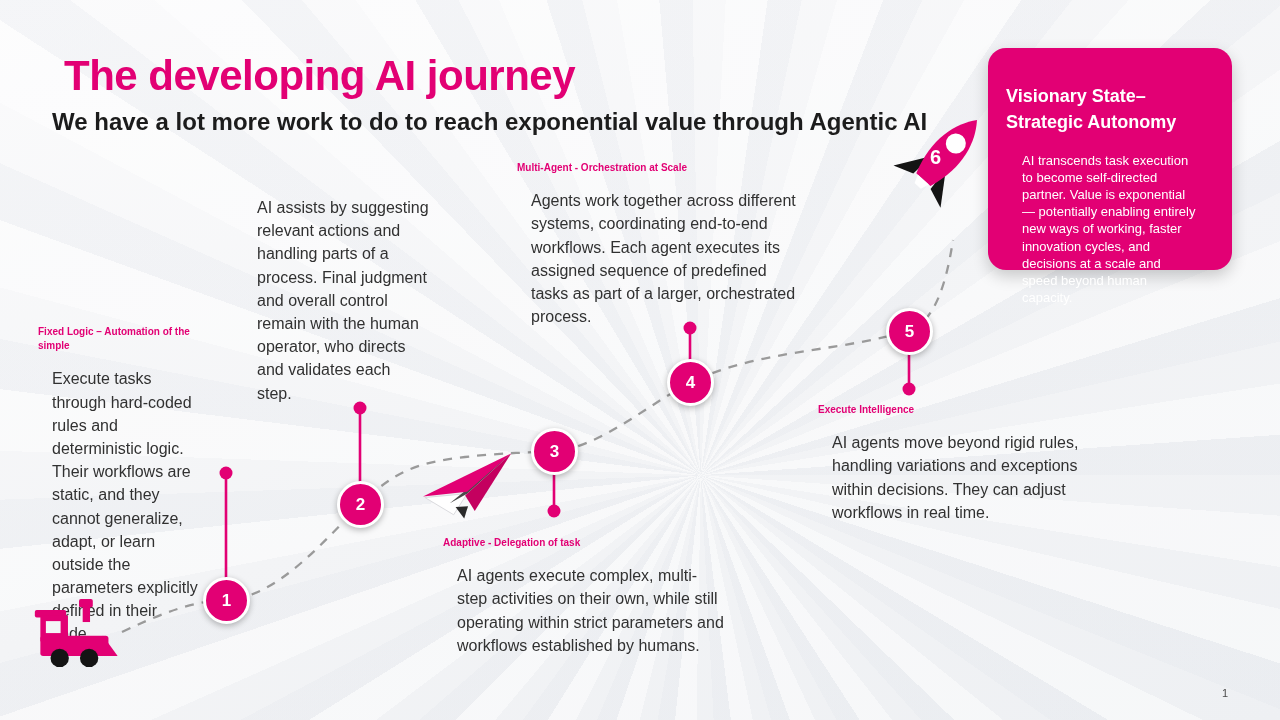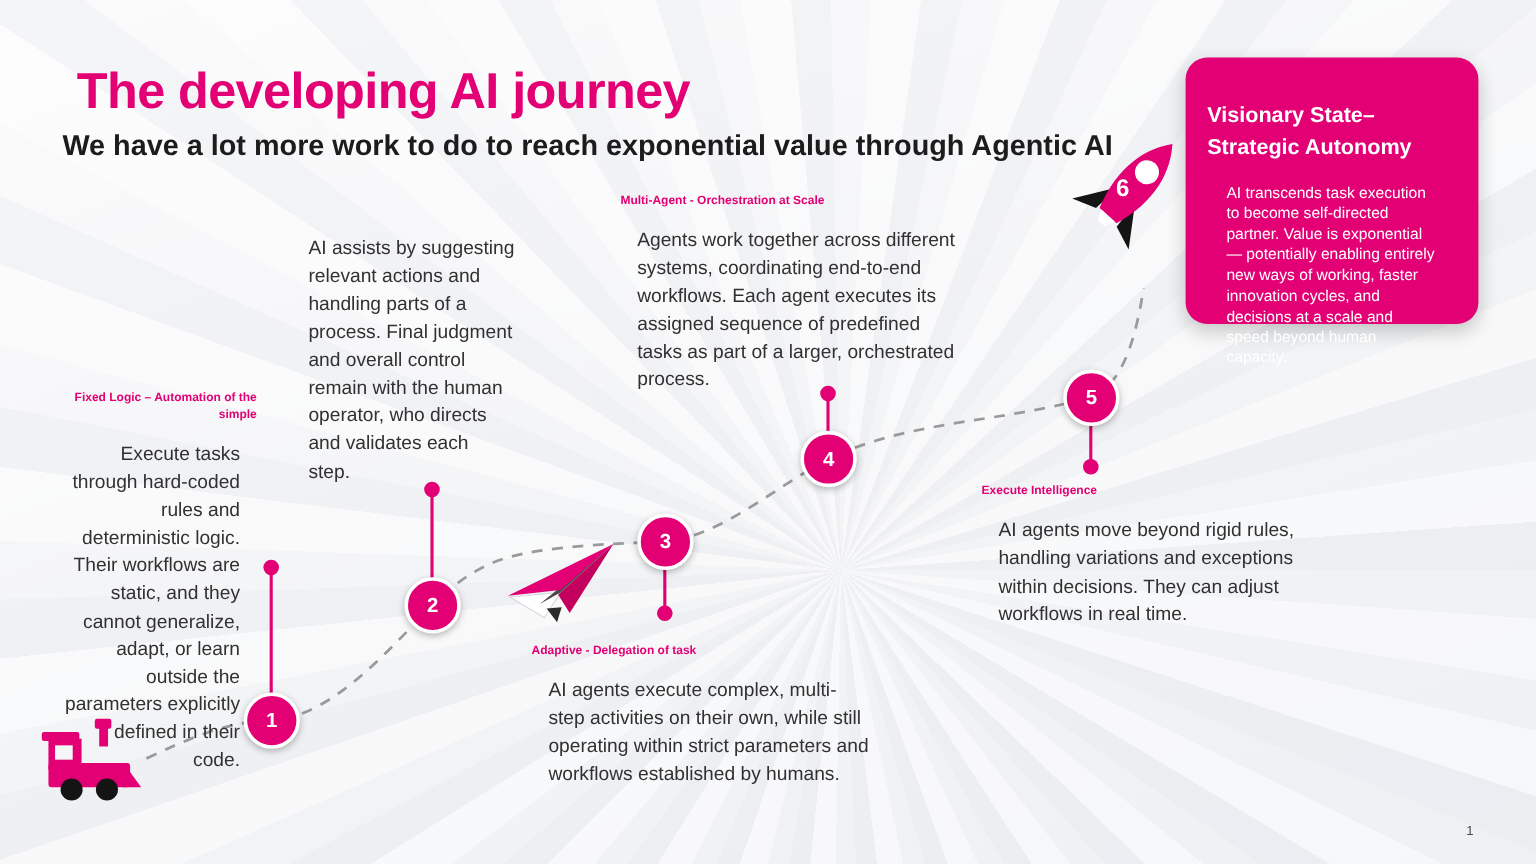--- a/index.html
+++ b/index.html
@@ -15,21 +15,21 @@
   .layer{position:absolute;left:0;top:0;pointer-events:none;}
 
   h1.title{position:absolute;left:52px;top:40px;margin:12px;
            font-size:42px;font-weight:bold;letter-spacing:-0.5px;color:#e20074;}
   .subtitle{position:absolute;left:52px;top:108px;margin:0;
             font-size:24px;font-weight:bold;color:#1c1c1c;}
 
   .milestone{position:absolute;}
   .milestone h3{margin:0 0 1px 0;font-size:10px;line-height:1.42;color:#e20074;}
   .milestone p{margin:14px;font-size:16px;line-height:1.45;color:#313131;}
-  .m1{left:38px;top:325px;width:176px;text-align:right;}
+  .m1{left:38px;top:325px;width:176px;}
   .m2{left:243px;top:182px;width:200px;}
   .m3{left:443px;top:536px;width:296px;}
   .m4{left:517px;top:161px;width:302px;}
   .m5{left:818px;top:403px;width:276px;}
 
   .node{position:absolute;width:41px;height:41px;border-radius:50%;
         background:#e20074;border:3.5px solid #ffffff;box-sizing:content-box;
         box-shadow:0 2px 6px rgba(0,0,0,.28);
         display:flex;align-items:center;justify-content:center;
         color:#fff;font-size:17px;font-weight:bold;}

